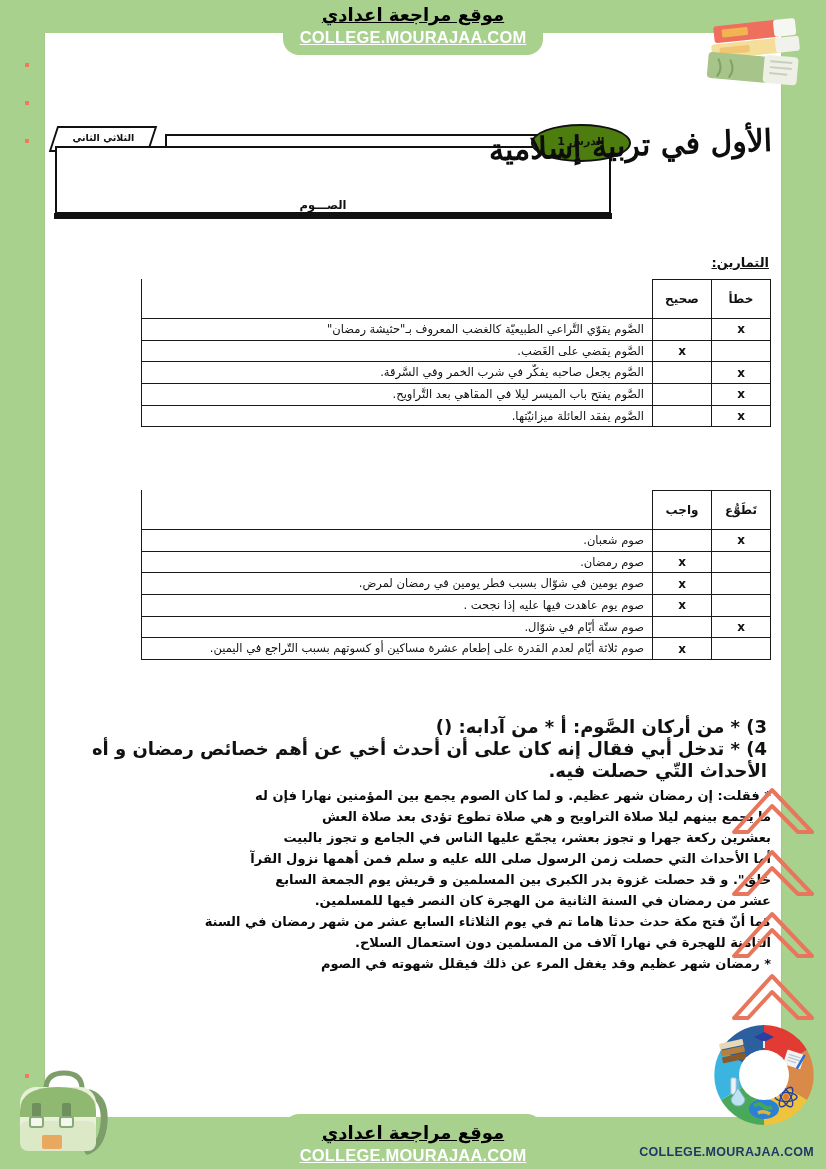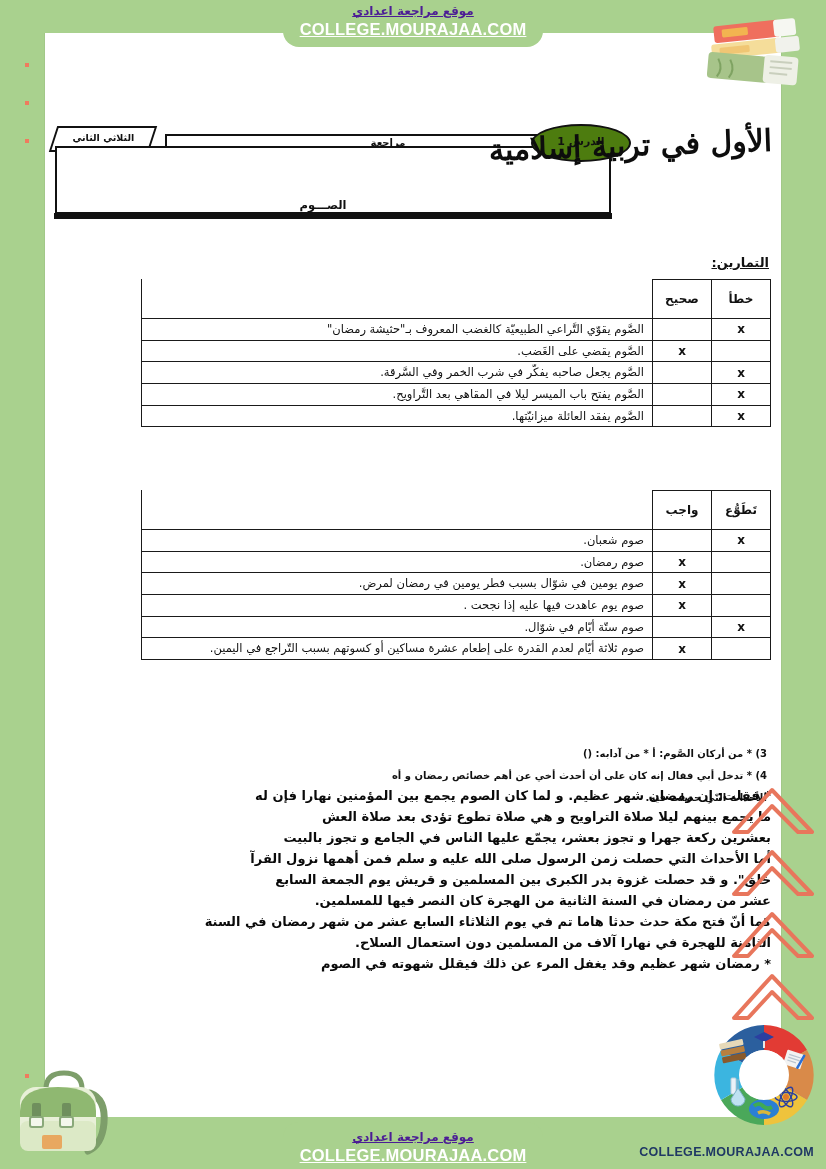--- a/index.html
+++ b/index.html
@@ -40,21 +40,21 @@
     border-bottom-left-radius:16px;border-bottom-right-radius:16px;
     text-align:center;padding:3px 0 7px;z-index:8;
   }
   .banner-tab.bottom{
     top:auto;bottom:0;
     border-bottom-left-radius:0;border-bottom-right-radius:0;
     border-top-left-radius:16px;border-top-right-radius:16px;
     padding:7px 0 3px;
   }
   .banner-ar{
-    color:#4c1d95;font-size:12px;font-weight:bold;direction:rtl;
+    color:#000000;font-size:18px;font-weight:bold;direction:rtl;
     text-decoration:underline;line-height:1.35;
     font-family:"DejaVu Sans", sans-serif;
   }
   .banner-url{
     color:#ffffff;font-size:16.5px;font-weight:bold;letter-spacing:.2px;
     text-decoration:underline;line-height:1.25;
   }
   .bottom-banner{
     position:absolute;left:0;bottom:0;width:826px;height:52px;
     background:#a9d18e;z-index:6;
@@ -139,21 +139,21 @@
   table.wsheet th{
     height:34px;font-size:12px;font-weight:bold;text-align:center;
   }
   table.wsheet td.stmt{text-align:right;font-size:11.5px;line-height:1.45;padding-right:8px;margin-top:43px;}
   table.wsheet td.mark{width:48px;text-align:center;font-size:12px;font-weight:bold;}
   table.wsheet th.blank{border-top-color:#fff;border-right-color:#fff;}
 
   
   .qline{
     position:absolute;right:14px;left:14px;
-    font-size:10px;line-height:1.5;text-align:right;font-weight:bold;margin-top:33px;
+    font-size:18px;line-height:1.5;text-align:right;font-weight:bold;
   }
   .para{
     position:absolute;right:10px;left:10px;
     font-size:13px;line-height:1.62;text-align:justify;font-weight:bold;
     color:#0a0a0a;
   }
   .para .ln{display:block;white-space:nowrap;overflow:hidden;}
 </style>
 </head>
 <body>
@@ -163,21 +163,20 @@
 <div class="dots-bl"></div>
 
 <div class="page-sheet">
   <div class="doc">
 
     <div class="title-zone">
       <div class="tab-left">
         <span>الثلاثي الثاني</span>
       </div>
       <div class="title-bar-top"></div>
-      <div class="title-label">مراجعة</div>
       <div class="title-bar-outer"></div>
       <div class="subject-word">الصـــوم</div>
       <div class="lesson-oval">الدرس 1</div>
       <div class="fancy-title">الأول في تربية إسلامية</div>
     </div>
 
     <div class="exercises-label">التمارين:</div>
     <div class="q-num" style="right:14px;top:245px;">(1</div>
     <div class="q-num" style="right:14px;top:455px;">(2</div>
 

